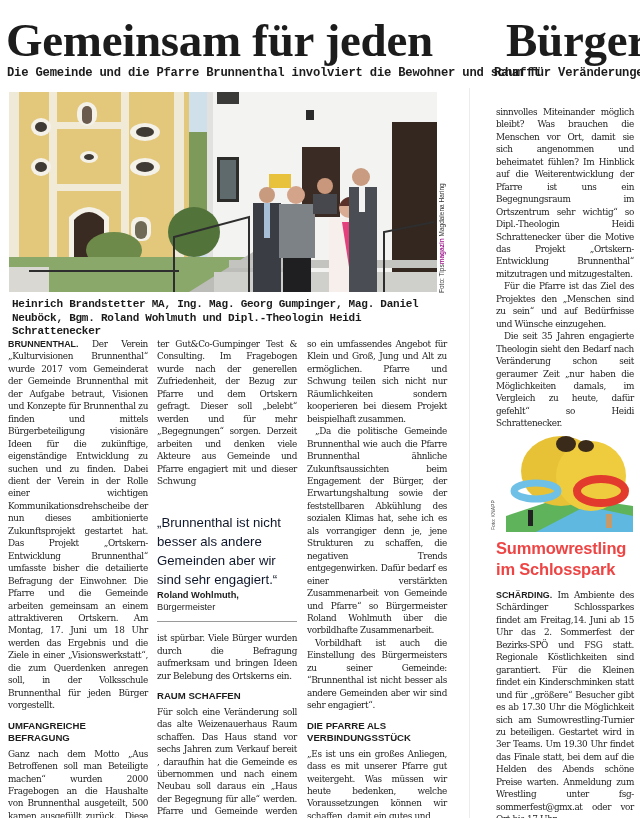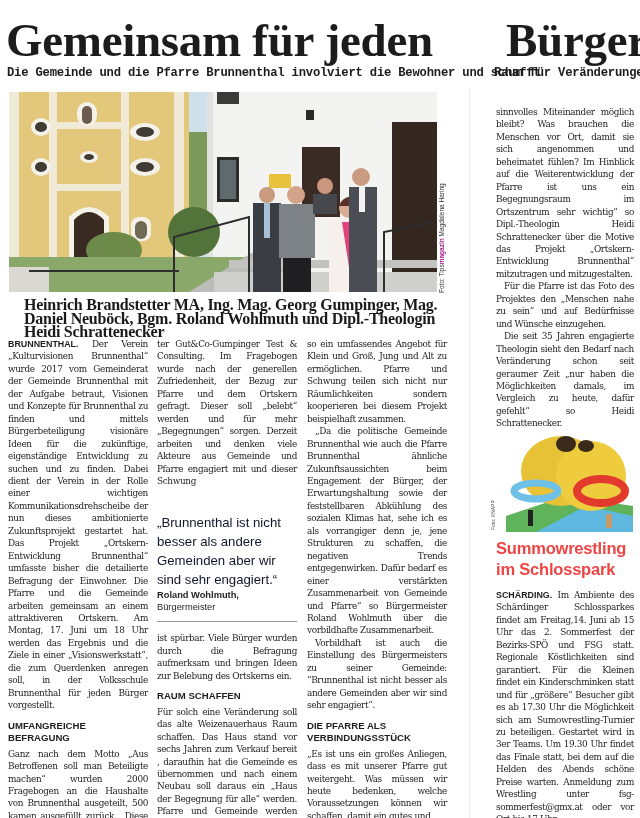--- a/index.html
+++ b/index.html
@@ -30,23 +30,23 @@
     background: #dfe3e2;
   }
   .photo-credit {
     position: absolute; left: 438px; top: 178px; width: 10px; height: 115px;
     font-family: "Liberation Sans", sans-serif; font-size: 6.5px; color: #333;
     writing-mode: vertical-rl; transform: rotate(180deg); white-space: nowrap;
   }
   .photo-credit .mag { color: #a01c8f; font-weight: bold; }
 
   .caption {
-    position: absolute; left: 24px; top: 298px; width: 440px;
-    font-family: Liberation Serif, serif; font-weight: bold;
-    font-size: 16px; line-height: 13.5px; color: #1a1a1a; letter-spacing: -0.25px;
+    position: absolute; left: 12px; top: 298px; width: 440px;
+    font-family: Liberation Mono, monospace; font-weight: bold;
+    font-size: 11px; line-height: 13.5px; color: #1a1a1a; letter-spacing: -0.25px;
   }
 
   .col {
     position: absolute; width: 140px;
     font-family: "DejaVu Serif", serif; font-size: 8.9px; line-height: 12.45px;
     color: #1e1e1e; text-align: justify; letter-spacing: -0.35px;
     hyphens: manual;
   }
   .col p { margin: 0; }
   .col p.indent { text-indent: 8px; }
@@ -205,21 +205,21 @@
   <p class="indent">„Da die politische Gemeinde Brunnenthal wie auch die Pfarre Brunnenthal ähnliche Zukunftsaussichten beim Engagement der Bürger, der Erwartungshaltung sowie der feststellbaren Abkühlung des sozialen Klimas hat, sehe ich es als vorrangiger denn je, jene Strukturen zu schaffen, die negativen Trends entgegenwirken. Dafür bedarf es einer verstärkten Zusammenarbeit von Gemeinde und Pfarre“ so Bürgermeister Roland Wohlmuth über die vorbildhafte Zusammenarbeit.</p>
   <p class="indent">Vorbildhaft ist auch die Einstellung des Bürgermeisters zu seiner Gemeinde: “Brunnenthal ist nicht besser als andere Gemeinden aber wir sind sehr engagiert“.</p>
   <div class="sechead">DIE PFARRE ALS VERBINDUNGSSTÜCK</div>
   <p>„Es ist uns ein großes Anliegen, dass es mit unserer Pfarre gut weitergeht. Was müssen wir heute bedenken, welche Voraussetzungen können wir schaffen, damit ein gutes und</p>
 </div>
 
 <div class="divider-v"></div>
 
 <div class="col col4">
   <p>sinnvolles Miteinander möglich bleibt? Was brauchen die Menschen vor Ort, damit sie sich angenommen und beheimatet fühlen? Im Hinblick auf die Weiterentwicklung der Pfarre ist uns ein Begegnungsraum im Ortszentrum sehr wichtig“ so Dipl.-Theologin Heidi Schrattenecker über die Motive das Projekt „Ortskern-Entwicklung Brunnenthal“ mitzutragen und mitzugestalten.</p>
-  <p class="indent">Für die Pfarre ist das Foto des Projektes den „Menschen nahe zu sein“ und auf Bedürfnisse und Wünsche einzugehen.</p>
+  <p class="indent">Für die Pfarre ist das Ziel des Projektes den „Menschen sind zu sein“ und auf Bedürfnisse und Wünsche einzugehen.</p>
   <p class="indent">Die seit 35 Jahren engagierte Theologin sieht den Bedarf nach Veränderung schon seit geraumer Zeit „nur haben die Möglichkeiten damals, im Vergleich zu heute, dafür gefehlt“ so Heidi Schrattenecker.</p>
 </div>
 
 <div class="sumo-photo" title="Two people in yellow inflatable sumo suits wrestling">
   <svg width="127" height="96" viewBox="0 0 127 96">
     <rect x="0" y="0" width="127" height="96" fill="#ffffff"></rect>
     <polygon points="0,80 60,60 127,70 127,96 0,96" fill="#5fb35a"></polygon>
     <polygon points="30,96 80,70 127,80 127,96" fill="#5fb8e0"></polygon>
     <ellipse cx="55" cy="35" rx="40" ry="35" fill="#e8c236"></ellipse>
     <ellipse cx="85" cy="40" rx="35" ry="35" fill="#efcb3e"></ellipse>

